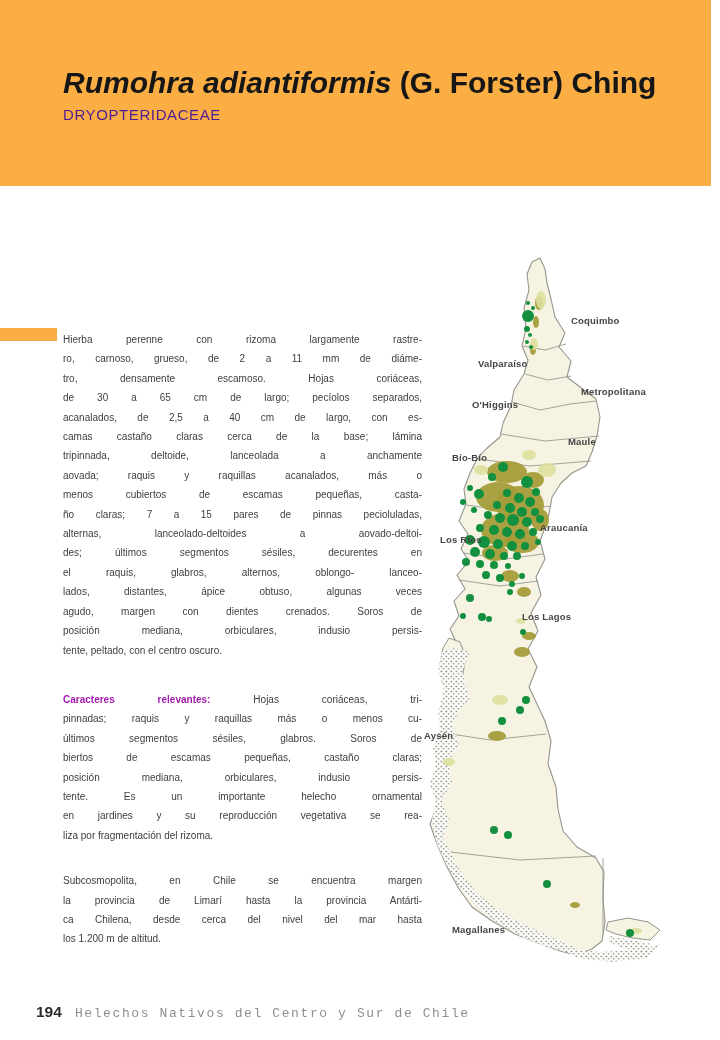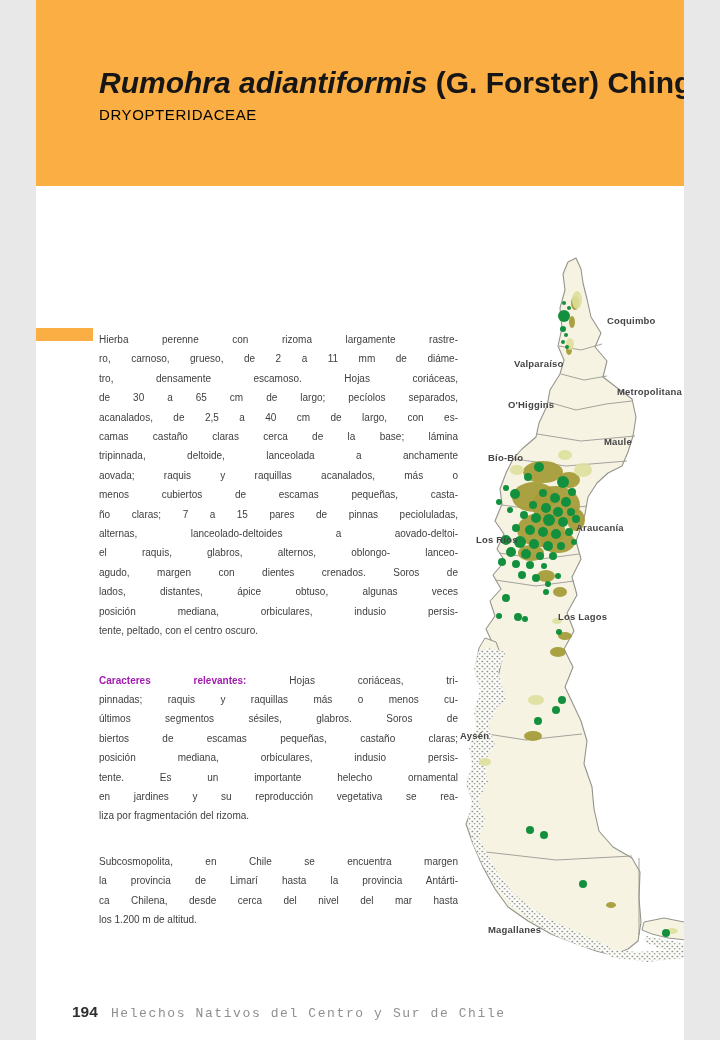--- a/index.html
+++ b/index.html
@@ -1,26 +1,26 @@
 <!DOCTYPE html>
 <html><head>
 <meta charset="utf-8">
 <style>
   html,body{margin:0;padding:0;background:#e8e8e8;}
   .page{
-    position:relative; width:648px; height:1040px; background:#ffffff;
+    position:relative; width:720px; height:1040px; background:#ffffff;
     font-family:"Liberation Sans", sans-serif; overflow:hidden;
     margin:0 auto;
   }
   
   .band{position:absolute; left:0; top:0; width:711px; height:186px;}
   .title-wrap{position:absolute; left:63px; top:66px;}
   .title{font-size:30px; font-weight:bold; color:#161616; line-height:34px; white-space:nowrap;}
   .title .sp{font-style:italic;}
-  .family{font-size:15px; color:#000000; letter-spacing:0.6px; margin-top:6px;}
+  .family{font-size:15px; color:#4c1d95; letter-spacing:0.6px; margin-top:6px;}
   
   .accent-bar{position:absolute; left:0; top:328px; width:57px; height:13px;}
   
   .text-col{position:absolute; left:63px; top:330px; width:359px; color:#3e3e3e;
             font-size:10px; line-height:19.4px;}
   .para{margin:0;}
   .para.p2{margin-top:30px;}
   .para.p3{margin-top:26px;}
   .jline{text-align:justify; text-align-last:justify;}
   .jline.last{text-align-last:left;}
@@ -56,23 +56,24 @@
         <div class="jline">ro, carnoso, grueso, de 2 a 11 mm de diáme-</div>
         <div class="jline">tro, densamente escamoso. Hojas coriáceas,</div>
         <div class="jline">de 30 a 65 cm de largo; pecíolos separados,</div>
         <div class="jline">acanalados, de 2,5 a 40 cm de largo, con es-</div>
         <div class="jline">camas castaño claras cerca de la base; lámina</div>
         <div class="jline">tripinnada, deltoide, lanceolada a anchamente</div>
         <div class="jline">aovada; raquis y raquillas acanalados, más o</div>
         <div class="jline">menos cubiertos de escamas pequeñas, casta-</div>
         <div class="jline">ño claras; 7 a 15 pares de pinnas pecioluladas,</div>
         <div class="jline">alternas, lanceolado-deltoides a aovado-deltoi-</div>
+        <div class="jline">des; últimos segmentos sésiles, decurentes en</div>
         <div class="jline">el raquis, glabros, alternos, oblongo- lanceo-</div>
+        <div class="jline">lados, distantes, ápice obtuso, algunas veces</div>
         <div class="jline">agudo, margen con dientes crenados. Soros de</div>
-        <div class="jline">lados, distantes, ápice obtuso, algunas veces</div>
         <div class="jline">posición mediana, orbiculares, indusio persis-</div>
         <div class="jline last">tente, peltado, con el centro oscuro.</div>
       </div>
     <div class="para p2">
         <div class="jline"><b>Caracteres relevantes:</b> Hojas coriáceas, tri-</div>
         <div class="jline">pinnadas; raquis y raquillas más o menos cu-</div>
         <div class="jline">últimos segmentos sésiles, glabros. Soros de</div>
         <div class="jline">biertos de escamas pequeñas, castaño claras;</div>
         <div class="jline">posición mediana, orbiculares, indusio persis-</div>
         <div class="jline">tente.  Es un importante helecho ornamental</div>

